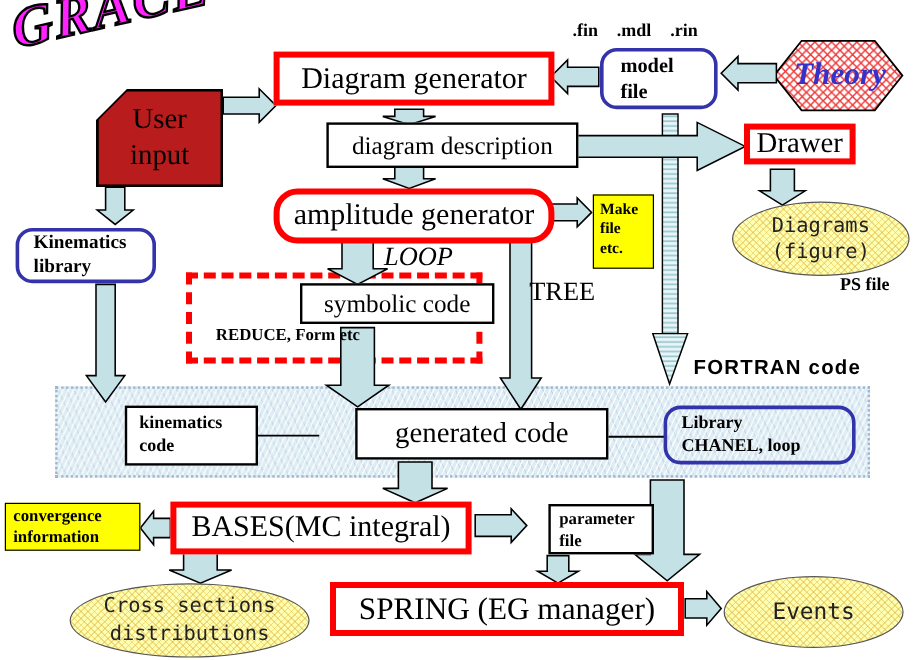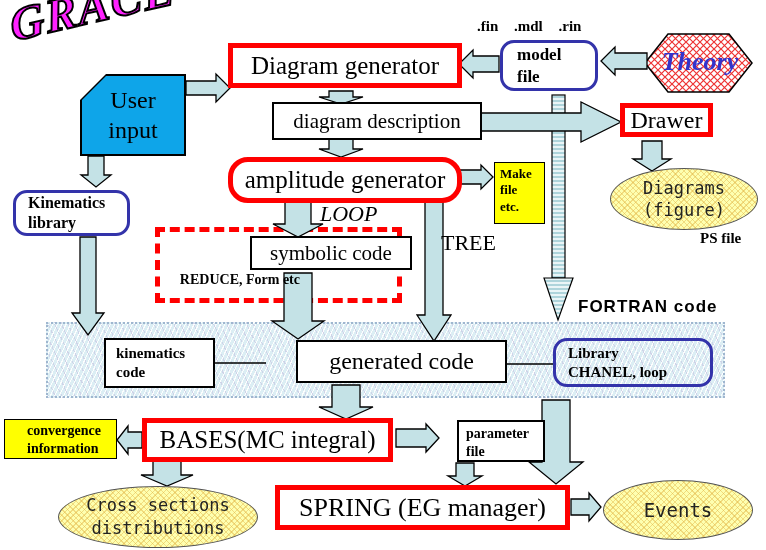--- a/index.html
+++ b/index.html
@@ -24,21 +24,21 @@
            background-image:repeating-linear-gradient(45deg,rgba(225,178,66,.45) 0 1px,transparent 1px 4px),
                             repeating-linear-gradient(-45deg,rgba(225,178,66,.45) 0 1px,transparent 1px 4px);
            font-family:"DejaVu Sans Mono",monospace;color:#222;}
   
   #logo{left:0;top:8;width:182px;height:86px;transform:rotate(-13deg) skewX(-4deg);
         transform-origin:left top;font-weight:bold;font-style:italic;font-size:47px;
         color:#ff22ff;-webkit-text-stroke:2px #000;letter-spacing:2px;text-align:center;}
   
   #user-outer{left:80px;top:74px;width:106px;height:82px;background:#000;
               clip-path:polygon(26px 0,100% 0,100% 100%,0 100%,0 26px);}
-  #user-inner{position:absolute;inset:2px;background:#0ea5e9;
+  #user-inner{position:absolute;inset:2px;background:#b91c1c;
               clip-path:polygon(24px 0,100% 0,100% 100%,0 100%,0 24px);
               font-size:24px;line-height:1.25;color:#000;}
   
   #diagram-generator{left:228px;top:43px;width:234px;height:45px;font-size:25px;}
   #diagram-description{left:240px;top:102px;width:210px;height:38px;font-size:21px;border-width:2px;}
   #amplitude-generator{left:228px;top:157px;width:234px;height:46px;font-size:25px;border-radius:20px;}
   #model-file{left:500px;top:40px;width:98px;height:51px;padding-left:14px;display:flex;align-items:center;}
   #fin-mdl-rin{left:477px;top:18px;width:130px;height:18px;font-weight:bold;font-size:15px;word-spacing:12px;}
   #theory-label{left:648px;top:46px;width:104px;height:32px;font-size:26px;font-style:italic;
                 font-weight:bold;color:#3333cc;z-index:4;}
@@ -58,21 +58,21 @@
   #band{left:46px;top:322px;width:679px;height:76px;border:2px dotted #9fb6cf;
         background-color:#dceef4;
         background-image:repeating-linear-gradient(115deg,rgba(255,255,255,.95) 0 1px,transparent 1px 4px),
                          repeating-linear-gradient(65deg,rgba(186,170,214,.4) 0 1px,transparent 1px 6px);}
   #kinematics-code{left:72px;top:338px;width:111px;height:50px;font-weight:bold;font-size:15px;
                    line-height:1.3;padding-left:10px;display:flex;align-items:center;}
   #generated-code{left:264px;top:340px;width:211px;height:43px;font-size:24px;}
   #library-chanel{left:553px;top:338px;width:160px;height:49px;background:transparent;
                   padding-left:12px;display:flex;align-items:center;font-size:15px;}
   #convergence{left:4px;top:419px;width:113px;height:40px;font-size:14px;line-height:1.3;
-               padding:2px 0 0 22px;}
+               padding:2px 0 0 6px;}
   #bases{left:142px;top:418px;width:251px;height:44px;font-size:25px;}
   #parameter-file{left:425px;top:420px;width:88px;height:42px;font-weight:bold;font-size:14px;
                   line-height:1.25;padding:3px 0 0 7px;}
   #spring{left:275px;top:485px;width:295px;height:45px;font-size:26px;}
   #cross-sections{left:58px;top:486px;width:200px;height:62px;font-size:17px;line-height:1.35;}
   #events-ellipse{left:603px;top:480px;width:150px;height:60px;font-size:19px;}
   
   #arrow-layer{left:0;top:0;width:766px;height:550px;}
   .arr{fill:#c4e2e6;stroke:#000;stroke-width:1.3;}
   .wire{stroke:#000;stroke-width:1.6;}

